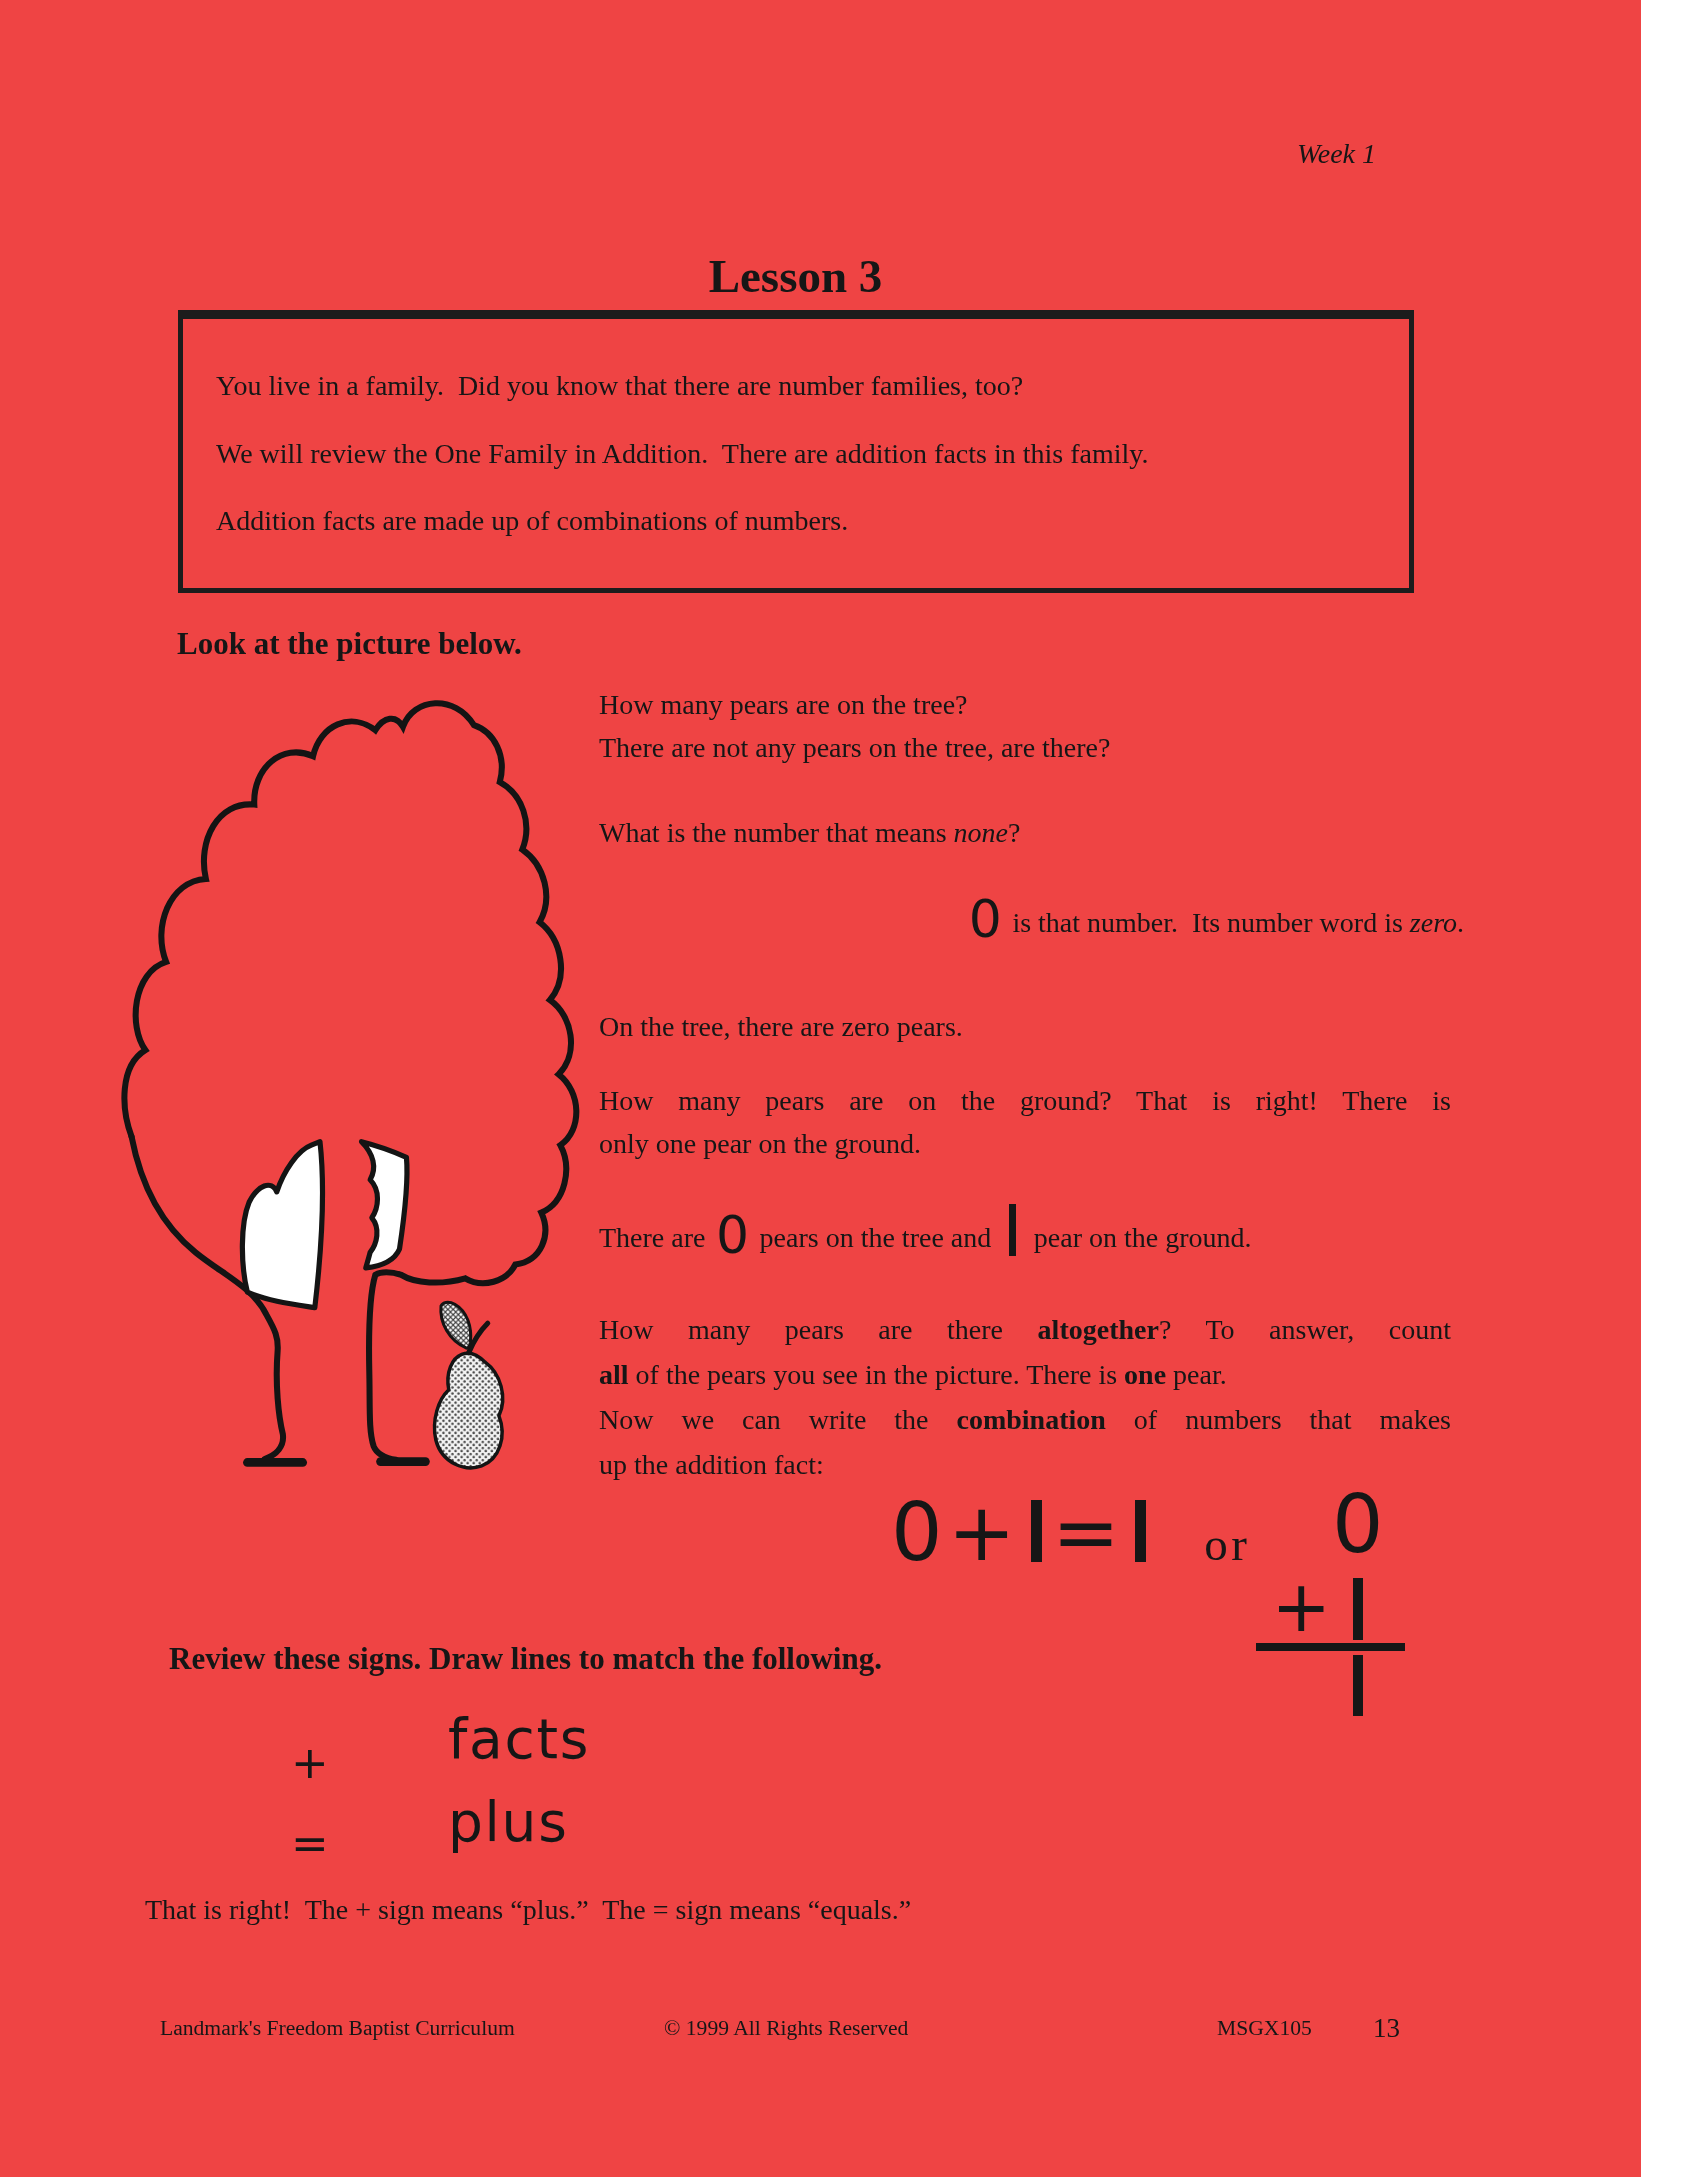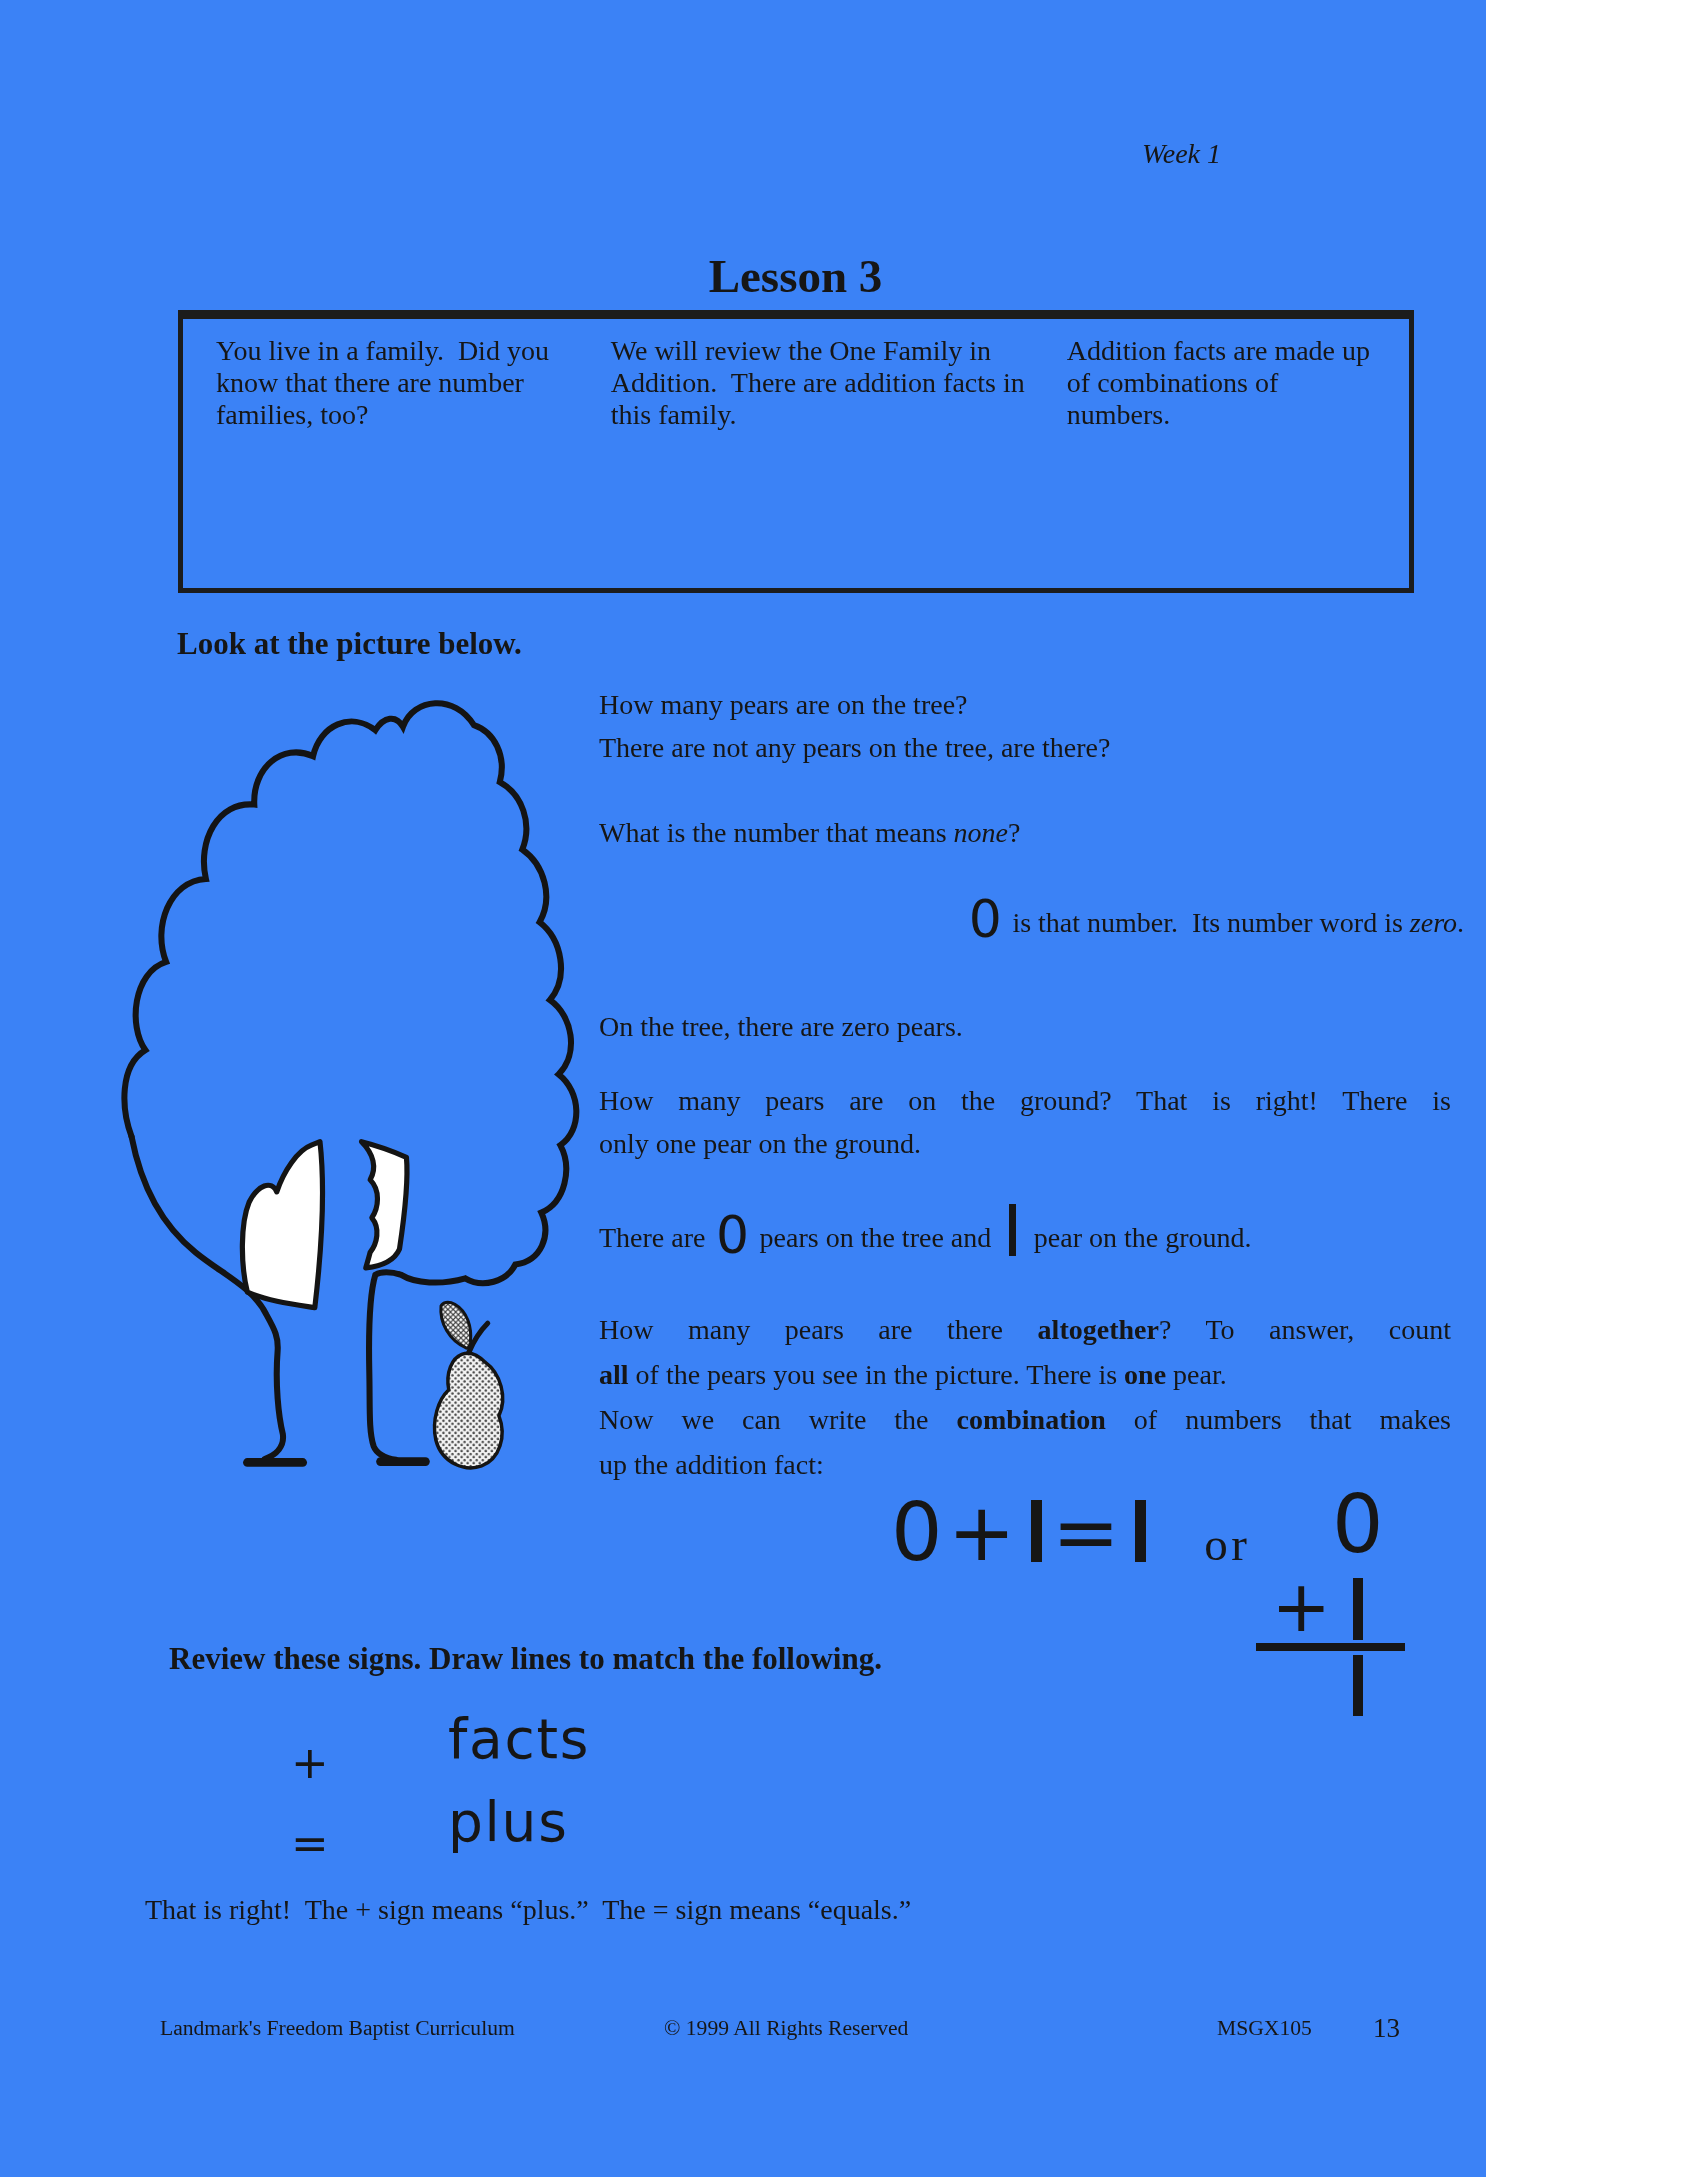--- a/index.html
+++ b/index.html
@@ -1,37 +1,37 @@
 <!DOCTYPE html>
 <html style="font-size:14px"><head>
 <meta charset="utf-8">
 <style>
   html,body{margin:0;padding:0;background:#ffffff;}
   .page{
     position:relative;
-    width:1486px;height:2177px;
-    background:#3b82f6;
+    width:1641px;height:2177px;
+    background:#ef4444;
     color:#161616;
     font-family:"Liberation Serif", serif;
     overflow:hidden;
   }
   .abs{position:absolute;}
   .pre{white-space:pre-wrap;}
   .b{font-weight:bold;}
   .i{font-style:italic;}
 
   .week{top:138px;right:265px;font-style:italic;font-size:28px;}
   .lesson{top:249px;left:0;width:1591px;text-align:center;font-weight:bold;font-size:47px;}
 
   .intro-box{
     left:178px;top:310px;width:1236px;height:283px;
     border:5.2px solid #1c1c1c;border-top-width:9.5px;
     box-sizing:border-box;
     padding:15.6px 33px;
-    display:flex;flex-direction:row;justify-content:space-evenly;
+    display:flex;flex-direction:column;justify-content:space-evenly;
     font-size:28px;
   }
   .intro-box p{margin:0;}
 
   .h-look{left:177px;top:626px;font-weight:bold;font-size:31px;}
   .h-review{left:169px;top:1641px;font-weight:bold;font-size:31px;}
 
   .tree{left:121px;top:687px;}
 
   .qa{left:599px;width:865px;font-size:28px;line-height:43px;}

